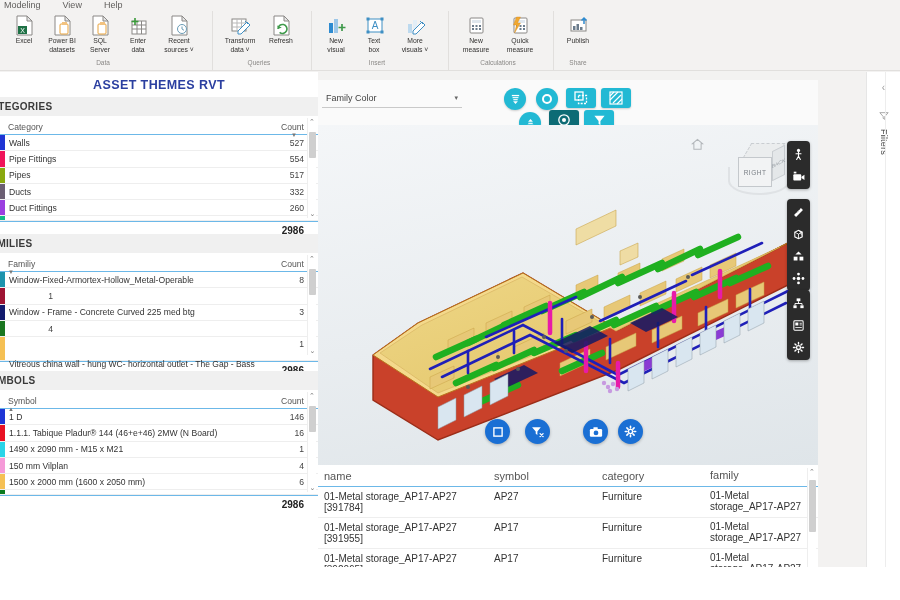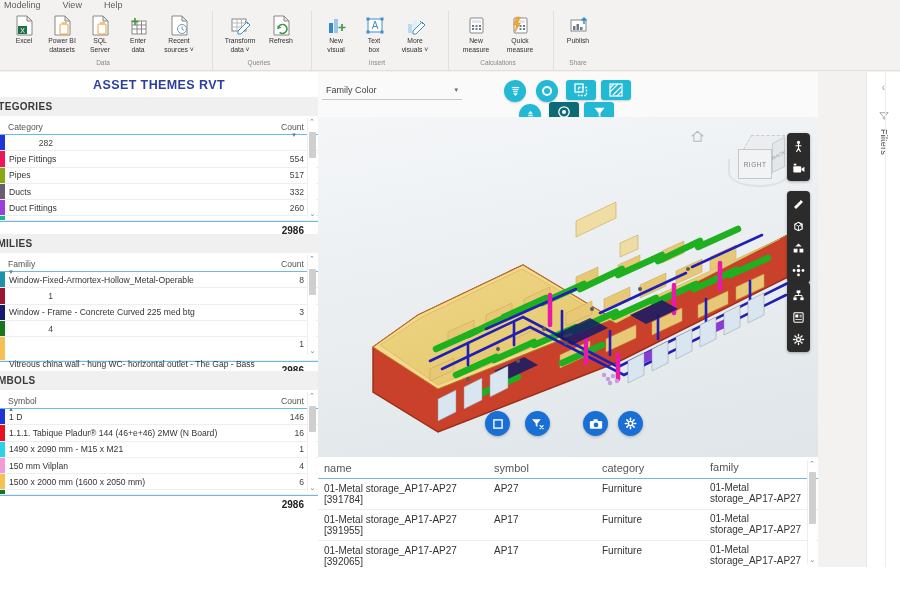--- a/index.html
+++ b/index.html
@@ -83,21 +83,21 @@
   }
   .vscroll .arw { font-size: 7px; color: #777; text-align: center; line-height: 8px; }
   .vscroll .thumb { position: absolute; left: 1px; width: 7px; background: #cfcfcf; border-radius: 1px;}
   .panel-scroll {
     position: absolute; right: 1px; top: 74px; width: 7px; height: 18px;
     background: #c8c8c8; border-radius: 1px;
   }
 
   
   .viewer-wrap {
-    position: absolute; left: 318px; top: 72px; width: 500px; height: 495px;
+    position: absolute; left: 318px; top: 80px; width: 500px; height: 495px;
     background: #ffffff; overflow: hidden;
   }
   .ctrlbar {
     position: absolute; left: 0; top: 0; width: 500px; height: 45px;
     background: #fafafa;
   }
   .dropdown {
     position: absolute; left: 4px; top: 9px; width: 140px; height: 19px;
     border-bottom: 1px solid #c9c9c9; display: flex; align-items: center;
     padding: 0 4px; font-size: 9px; color: #444; background: #fafafa;
@@ -422,21 +422,22 @@
           <span>Category</span>
         </div>
         <div class="c2">
           <span>Count</span>
           <span class="sortmark" style="right:7px;top:11px;">▼</span>
         </div>
       </div>
       <div>
         <div class="row">
           <div class="sw" style="background:#1f35d4"></div>
-          <div class="ct">282</div>
+          <div class="nm">Walls</div>
+          <div class="ct">527</div>
         </div>
         <div class="row">
           <div class="sw" style="background:#f0145a"></div>
           <div class="nm">Pipe Fittings</div>
           <div class="ct">554</div>
         </div>
         <div class="row">
           <div class="sw" style="background:#8aa80f"></div>
           <div class="nm">Pipes</div>
           <div class="ct">517</div>

